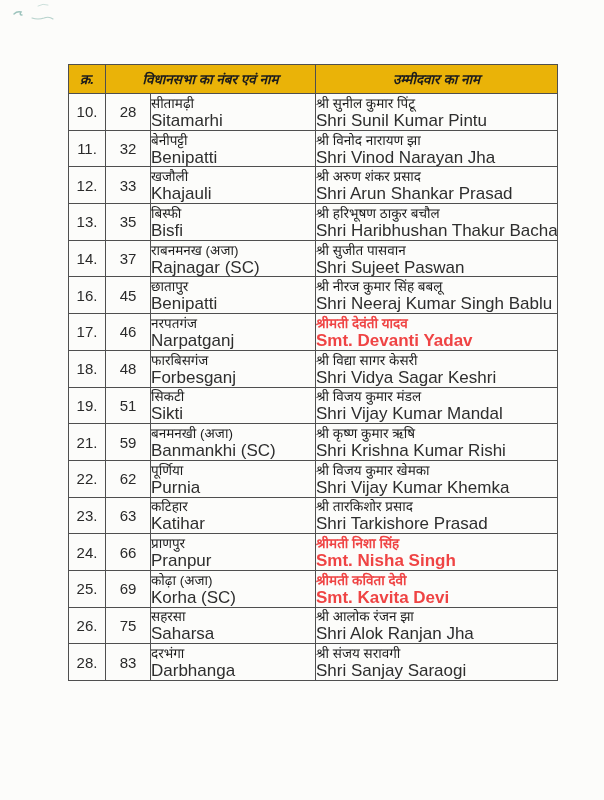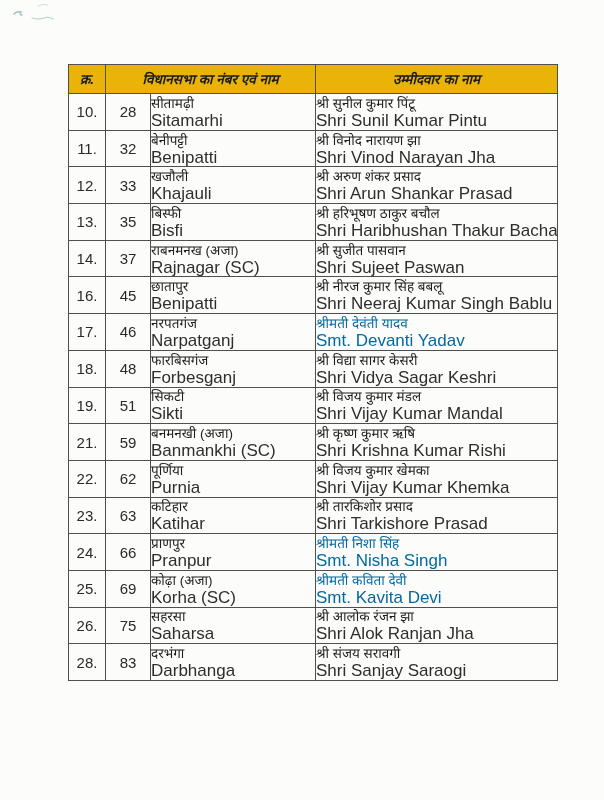--- a/index.html
+++ b/index.html
@@ -33,21 +33,21 @@
   table.cand-table tbody tr{height:36.7px;}
   td.sn-cell, td.num-cell{
     text-align:center;font-size:15px;color:#2a2a2a;
   }
   td.name-cell, td.cand-cell{vertical-align:middle;margin-top:20px;}
   td.name-cell{padding-left:5px;}
   td.cand-cell{padding-left:8px;}
   .hi{font-size:13.5px;line-height:18px;color:#1e1e1e;}
   .en{font-size:17px;line-height:16px;color:#2e2e2e;}
   tr.bold-row .cand-cell .hi,
-  tr.bold-row .cand-cell .en{font-weight:normal;color:#0369a1;}
+  tr.bold-row .cand-cell .en{font-weight:bold;color:#ef4444;}
 </style>
 </head>
 <body>
 
 <svg class="pen-mark" width="70" height="30" viewBox="0 0 70 30">
   <path d="M6 14 q3 -3 7 -2 q-2 3 1 3" fill="none" stroke="#4d9488" stroke-width="1.4" opacity="0.55" stroke-linecap="round"></path>
   <path d="M24 18 q6 2 12 0 q5 -2 9 1" fill="none" stroke="#4d9488" stroke-width="1.1" opacity="0.4" stroke-linecap="round"></path>
   <path d="M30 6 q5 -3 10 -1" fill="none" stroke="#4d9488" stroke-width="0.9" opacity="0.3" stroke-linecap="round"></path>
 </svg>
 

